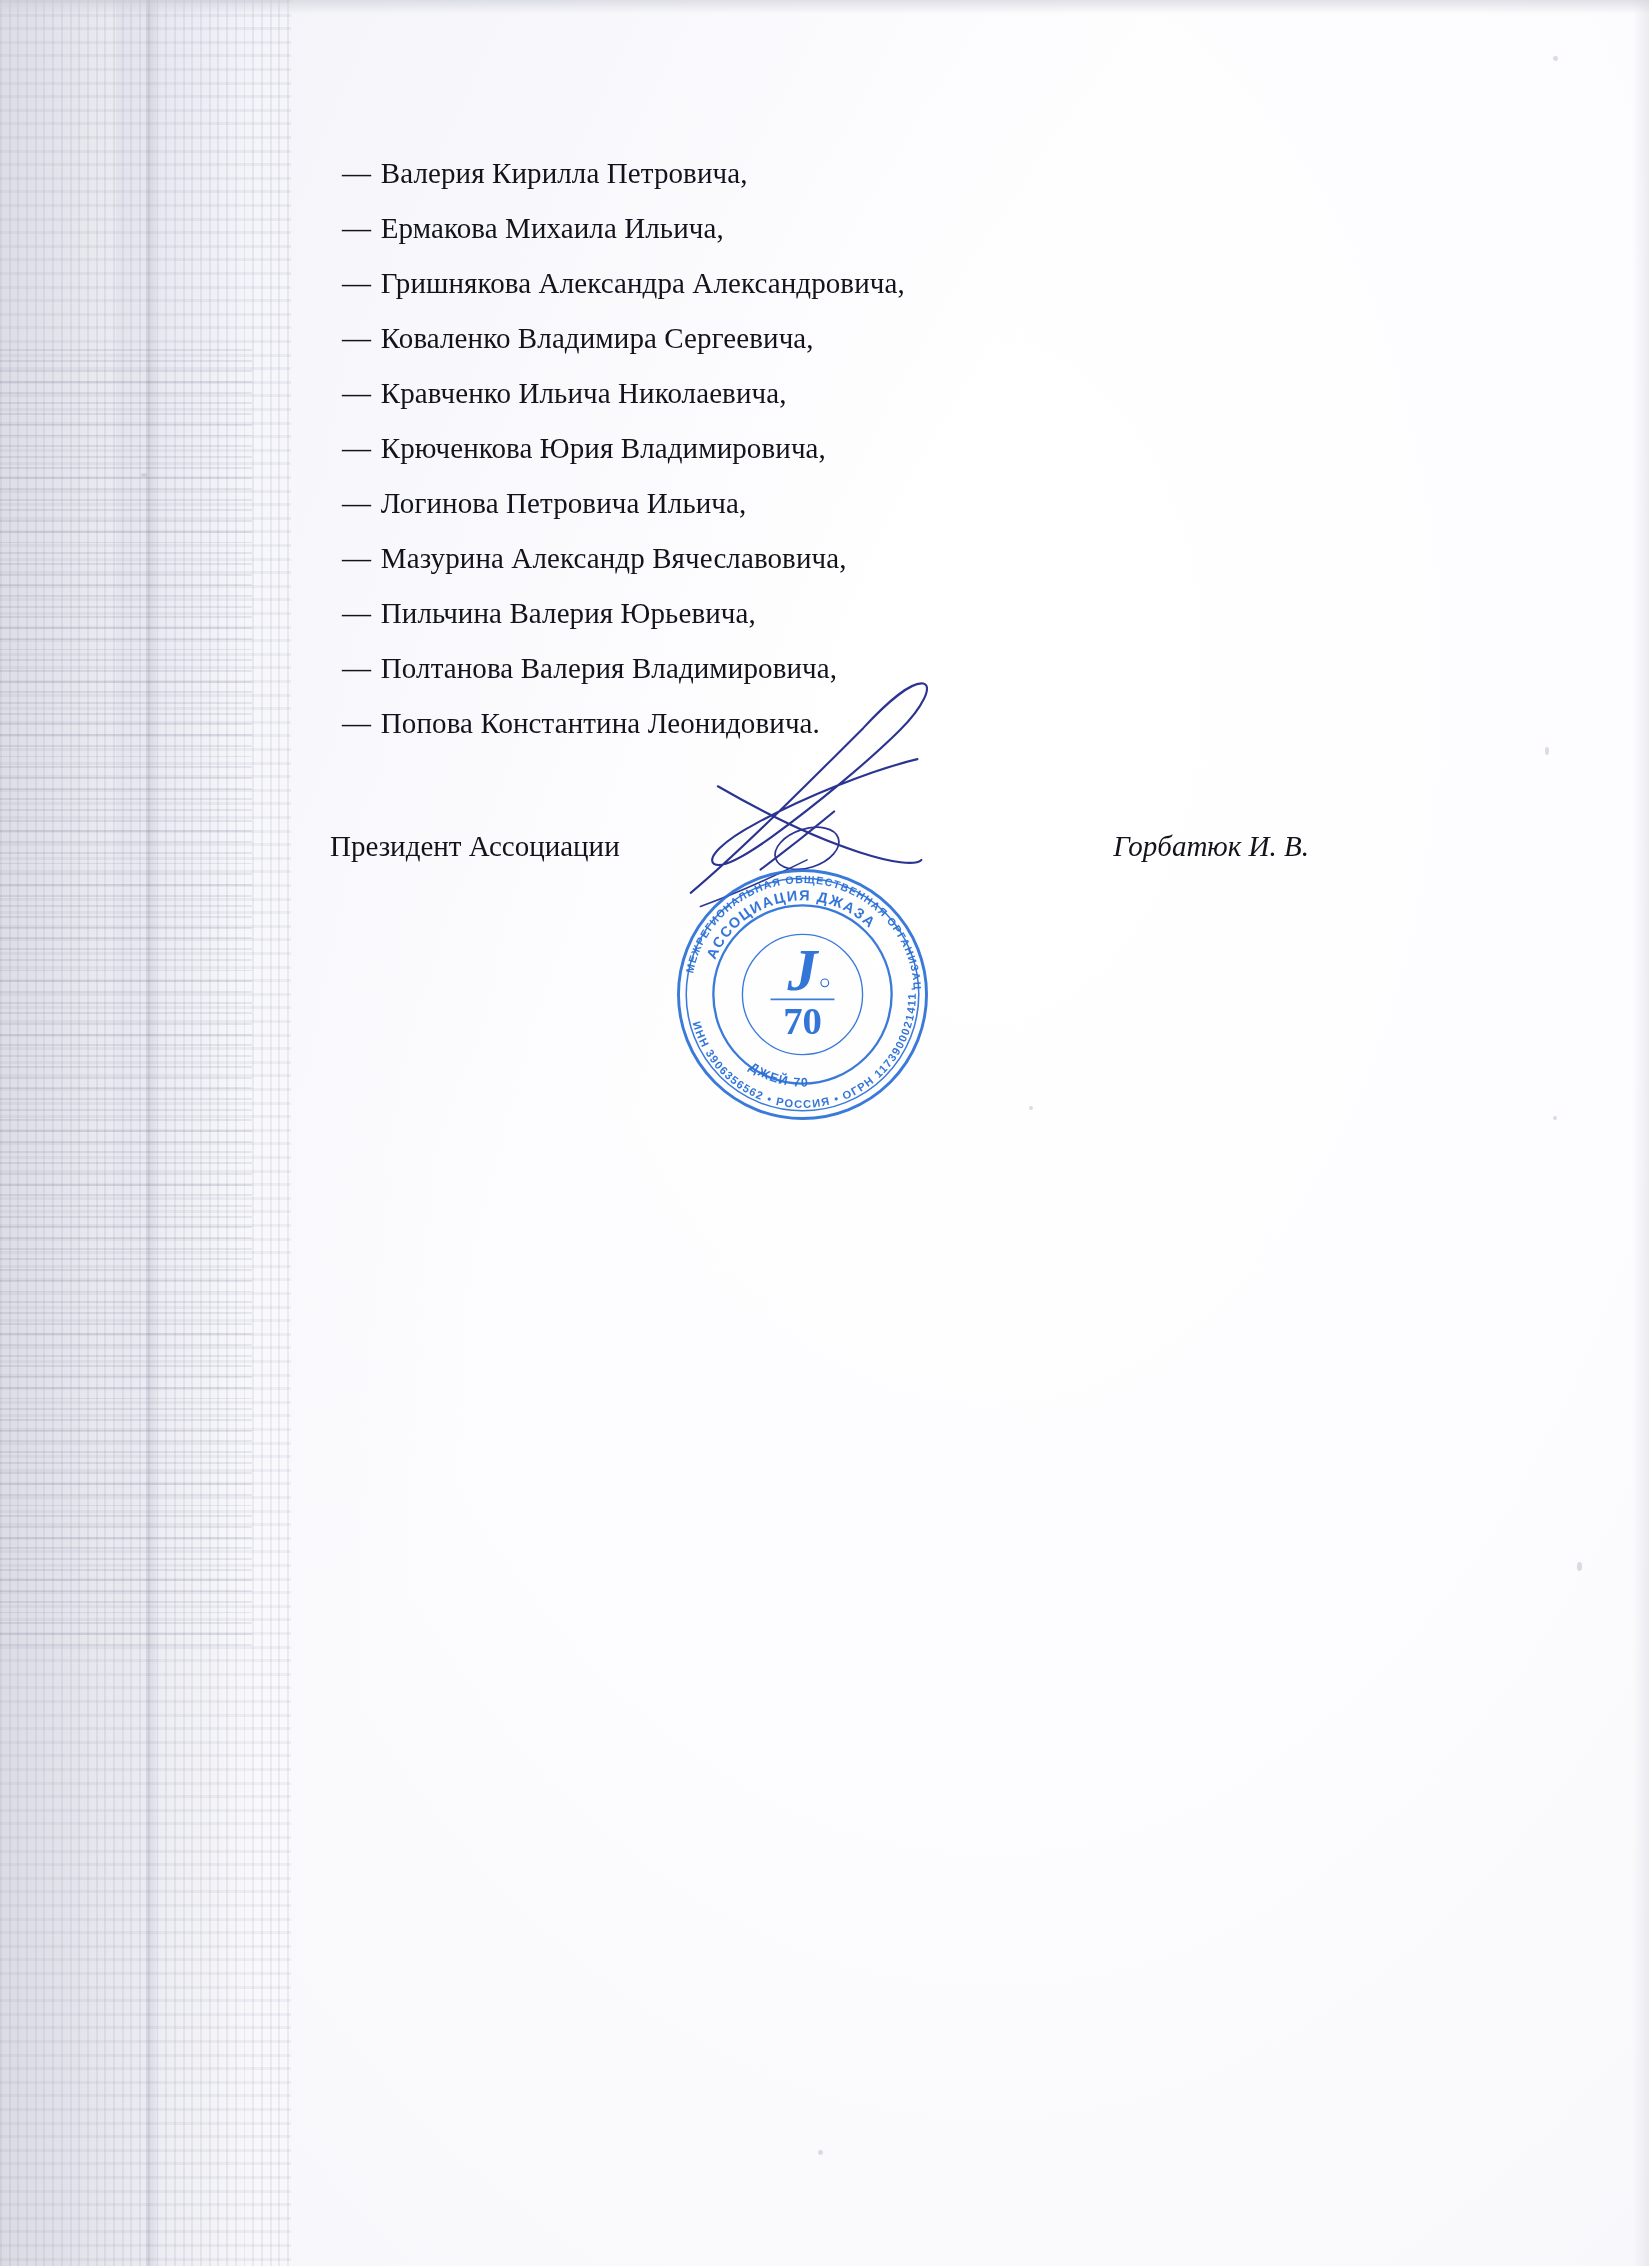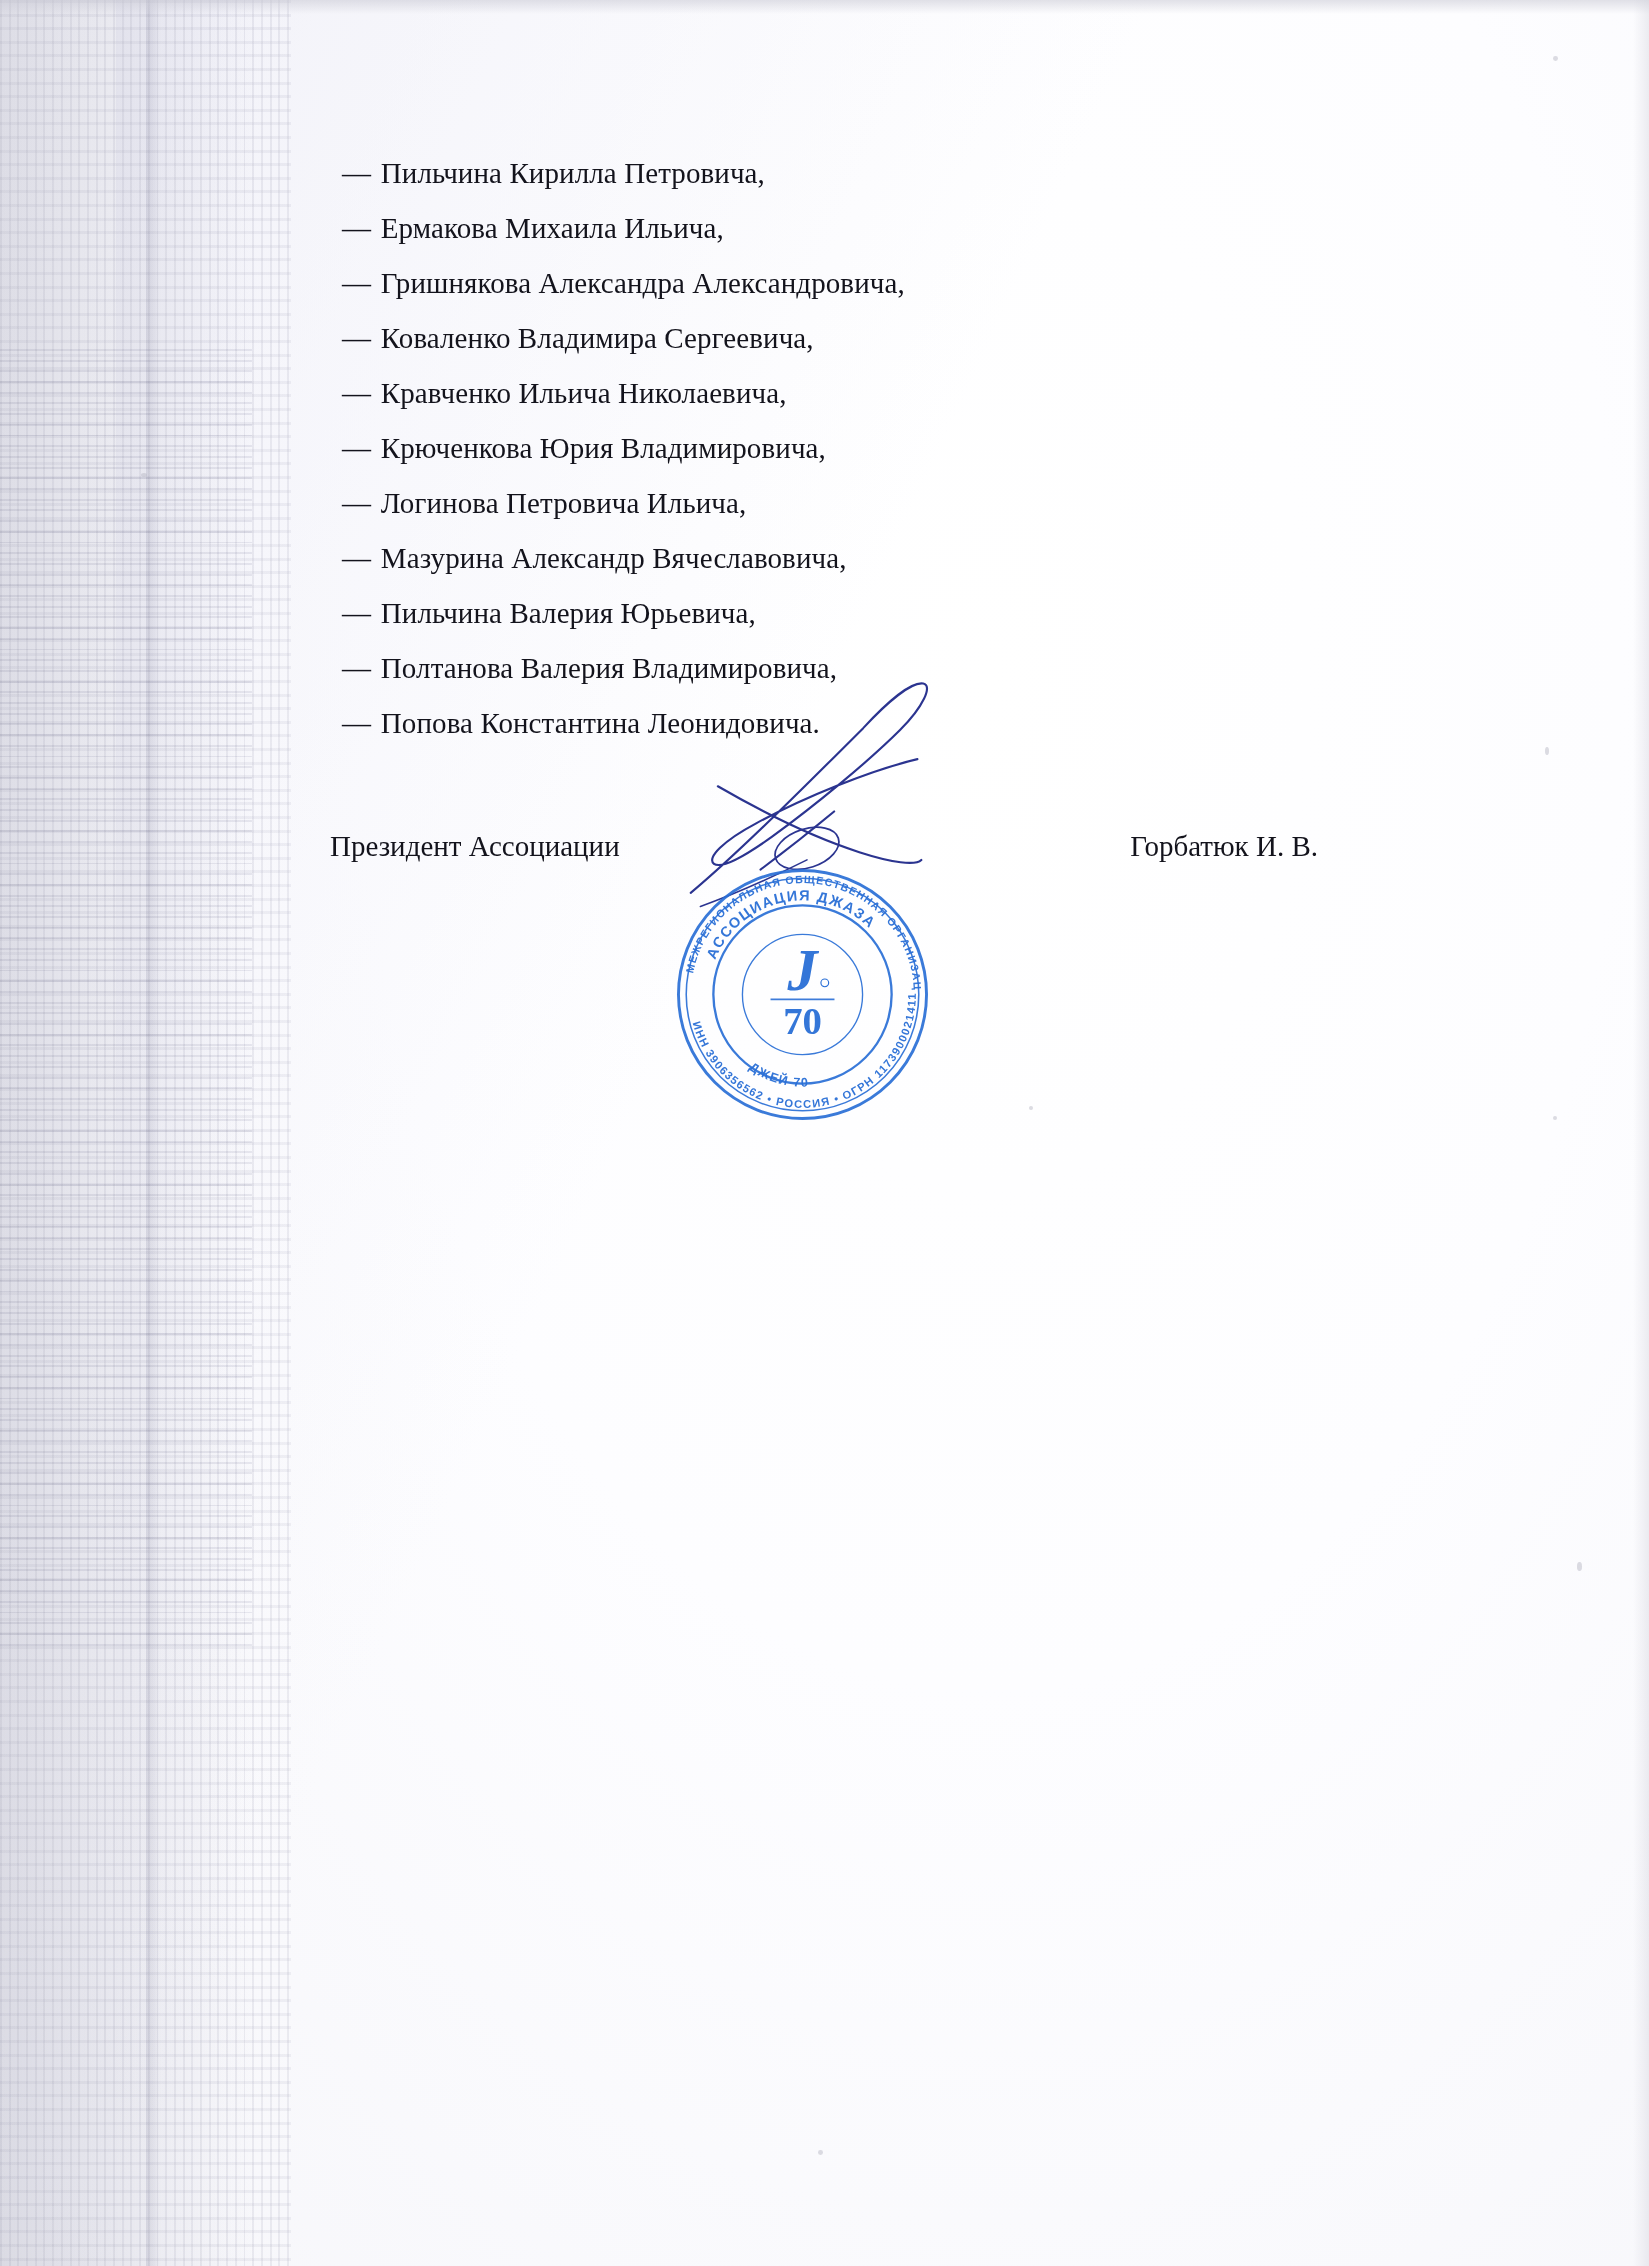--- a/index.html
+++ b/index.html
@@ -116,21 +116,21 @@
     left: 330px;
     top: 830px;
     width: 990px;
     display: flex;
     justify-content: space-between;
     align-items: center;
     font-size: 29px;
     color: #13131c;
   }
   .sig-title { white-space: nowrap; }
-  .sig-name  { white-space: nowrap; margin-right: 2px; }
+  .sig-name  { white-space: nowrap; margin-right: 11px; font-style: italic; }
 
   
   .stamp {
     position: absolute;
     left: 662px;
     top: 854px;
     width: 281px;
     height: 281px;
     pointer-events: none;
   }
@@ -162,21 +162,21 @@
   <div class="speck" style="left:1553px;top:1116px;width:3.9px;height:3.9px;"></div>
   <div class="speck" style="left:1577px;top:1562px;width:4.9px;height:8.7px;"></div>
   <div class="speck" style="left:1029px;top:1106px;width:3.9px;height:3.9px;"></div>
   <div class="speck" style="left:818px;top:2150px;width:4.9px;height:4.9px;"></div>
   <div class="speck" style="left:141px;top:473px;width:5.8px;height:3.9px;"></div>
 </div>
 
 <div class="content">
 
   <div class="list">
-    <div class="list-item"><span class="dash">—</span><span>Пильчина Кирилла Петровича,</span></div>
+    <div class="list-item"><span class="dash">—</span><span>Валерия Кирилла Петровича,</span></div>
     <div class="list-item"><span class="dash">—</span><span>Ермакова Михаила Ильича,</span></div>
     <div class="list-item"><span class="dash">—</span><span>Гришнякова Александра Александровича,</span></div>
     <div class="list-item"><span class="dash">—</span><span>Коваленко Владимира Сергеевича,</span></div>
     <div class="list-item"><span class="dash">—</span><span>Кравченко Ильича Николаевича,</span></div>
     <div class="list-item"><span class="dash">—</span><span>Крюченкова Юрия Владимировича,</span></div>
     <div class="list-item"><span class="dash">—</span><span>Логинова Петровича Ильича,</span></div>
     <div class="list-item"><span class="dash">—</span><span>Мазурина Александр Вячеславовича,</span></div>
     <div class="list-item"><span class="dash">—</span><span>Пильчина Валерия Юрьевича,</span></div>
     <div class="list-item"><span class="dash">—</span><span>Полтанова Валерия Владимировича,</span></div>
     <div class="list-item"><span class="dash">—</span><span>Попова Константина Леонидовича.</span></div>

